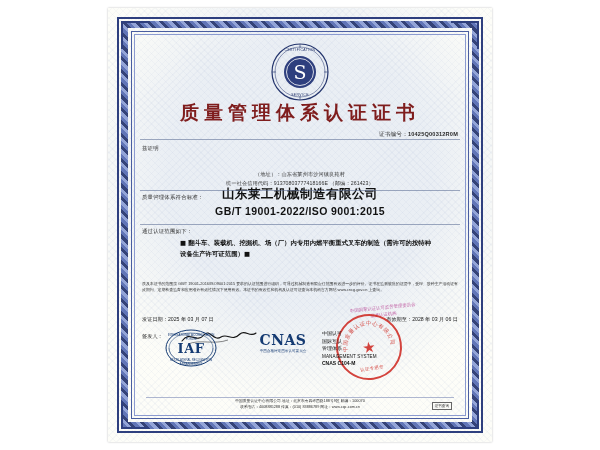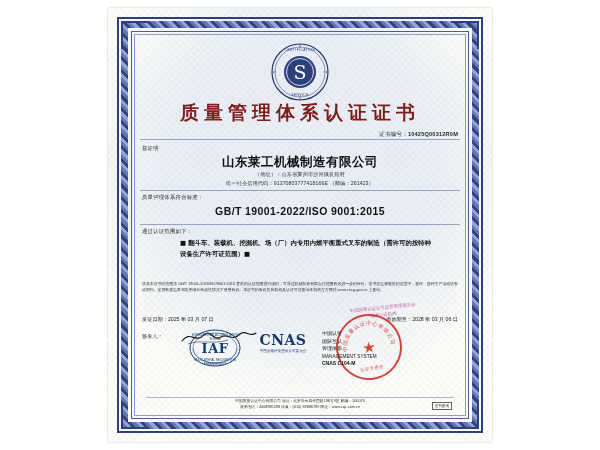--- a/index.html
+++ b/index.html
@@ -138,20 +138,21 @@
 
   .company {
     position: absolute;
     left: 0; right: 0;
     text-align: center;
     font-family: "DejaVu Sans", sans-serif;
     font-size: 12.5px;
     font-weight: bold;
     color: #101010;
     letter-spacing: 0.5px;
+    margin-top: 32px;
   }
   .sub-line {
     position: absolute;
     left: 0; right: 0;
     text-align: center;
     font-size: 5.2px;
     color: #333;
     letter-spacing: 0.1px;
   }
   .standard {
@@ -252,21 +253,21 @@
 
   
   .marks {
     position: absolute;
     left: 0; right: 0;
     bottom: 40px;
     height: 46px;
   }
   .iaf {
     position: absolute;
-    left: 48px;
+    left: 24px;
     top: 2px;
     width: 54px;
     height: 40px;
   }
   .iaf-text {
     position: absolute;
     left: 0; right: 0;
     top: 13px;
     text-align: center;
     font-family: "DejaVu Serif", serif;

